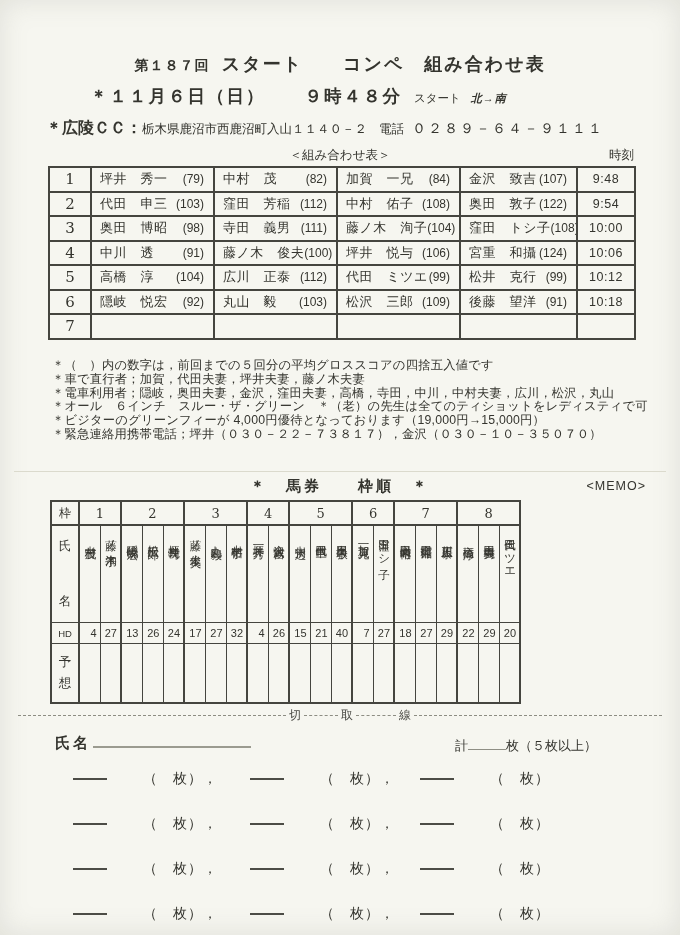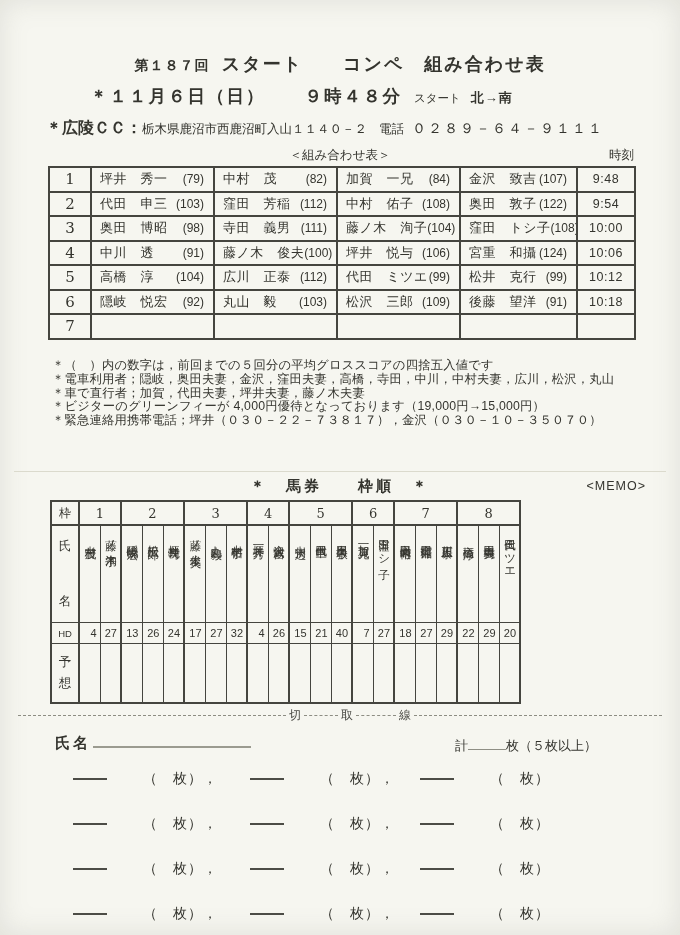--- a/index.html
+++ b/index.html
@@ -15,21 +15,21 @@
     background:#f6f6f0;
     box-shadow:inset 0 0 28px rgba(120,120,110,.18);
   }
   
   .title-line{position:absolute;top:52px;left:0;width:100%;text-align:center;white-space:nowrap;}
   .title-round{font-size:14px;font-weight:bold;letter-spacing:1px;}
   .title-main{font-size:18px;font-weight:bold;letter-spacing:2px;margin-left:8px;}
   .date-line{position:absolute;top:84px;left:46px;white-space:nowrap;display:flex;align-items:baseline;margin-left:44px;}
   .date-main{font-size:17.5px;font-weight:bold;letter-spacing:2px;}
   .start-label{font-size:11.5px;margin:0 10px 0 12px;}
-  .direction{font-size:13px;font-weight:bold;letter-spacing:1px;}
+  .direction{font-size:11px;font-weight:bold;letter-spacing:1px;font-style:italic;}
   .venue-line{position:absolute;top:118px;left:46px;white-space:nowrap;display:flex;align-items:baseline;}
   .venue-name{font-size:16px;font-weight:bold;}
   .venue-address{font-size:12.5px;}
   .tel-label{font-size:12.5px;margin-left:12px;}
   .tel-number{font-size:14px;letter-spacing:2px;margin-left:8px;}
   
   .caption-row{position:absolute;top:147px;left:0;width:100%;text-align:center;font-size:12.5px;}
   .time-label{position:absolute;top:147px;right:46px;font-size:12.5px;}
   table.pairing{
     position:absolute;top:166px;left:48px;width:586px;
@@ -322,22 +322,23 @@
               <span class="pscore"></span>
             </div>
           </td>
           <td class="tee-time"></td>
         </tr>
       </tbody>
   </table>
 
   <div class="notes">
       <div class="note-line">＊（　）内の数字は，前回までの５回分の平均グロススコアの四捨五入値です</div>
+      <div class="note-line">＊車で直行者；加賀，代田夫妻，坪井夫妻，藤ノ木夫妻</div>
       <div class="note-line">＊電車利用者；隠岐，奥田夫妻，金沢，窪田夫妻，高橋，寺田，中川，中村夫妻，広川，松沢，丸山</div>
-      <div class="note-line">＊車で直行者；加賀，代田夫妻，坪井夫妻，藤ノ木夫妻</div>
+      <div class="note-line">＊オール　６インチ　スルー・ザ・グリーン　＊（老）の先生は全てのティショットをレディスティで可</div>
       <div class="note-line">＊ビジターのグリーンフィーが 4,000円優待となっております（19,000円→15,000円）</div>
       <div class="note-line">＊緊急連絡用携帯電話；坪井（０３０－２２－７３８１７），金沢（０３０－１０－３５０７０）</div>
     </div>
 
   <div class="sep"></div>
 
   <div class="betting-head">
     <span class="betting-title">＊　馬券　　枠順　＊</span>
   </div>
   <div class="memo-label">&lt;MEMO&gt;</div>

